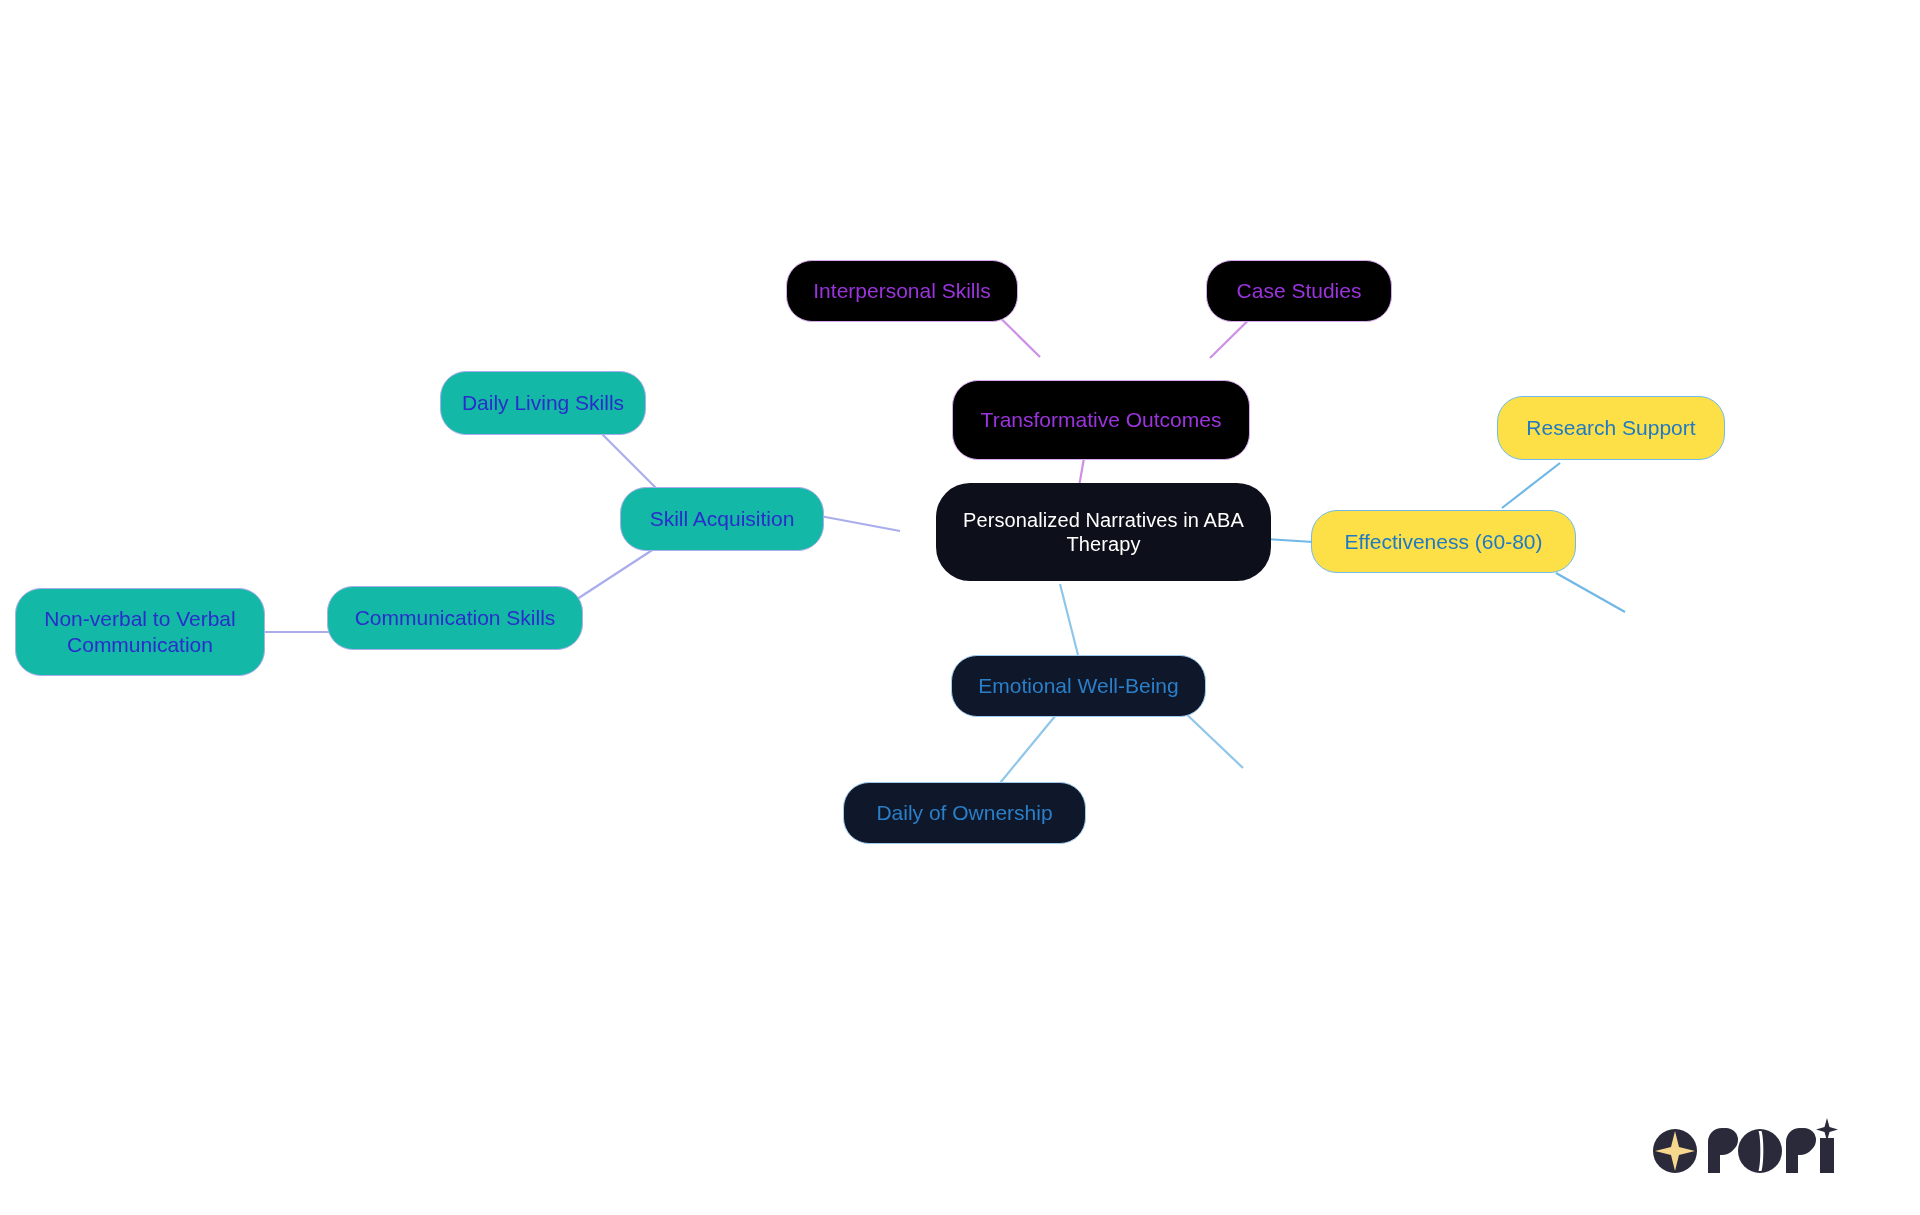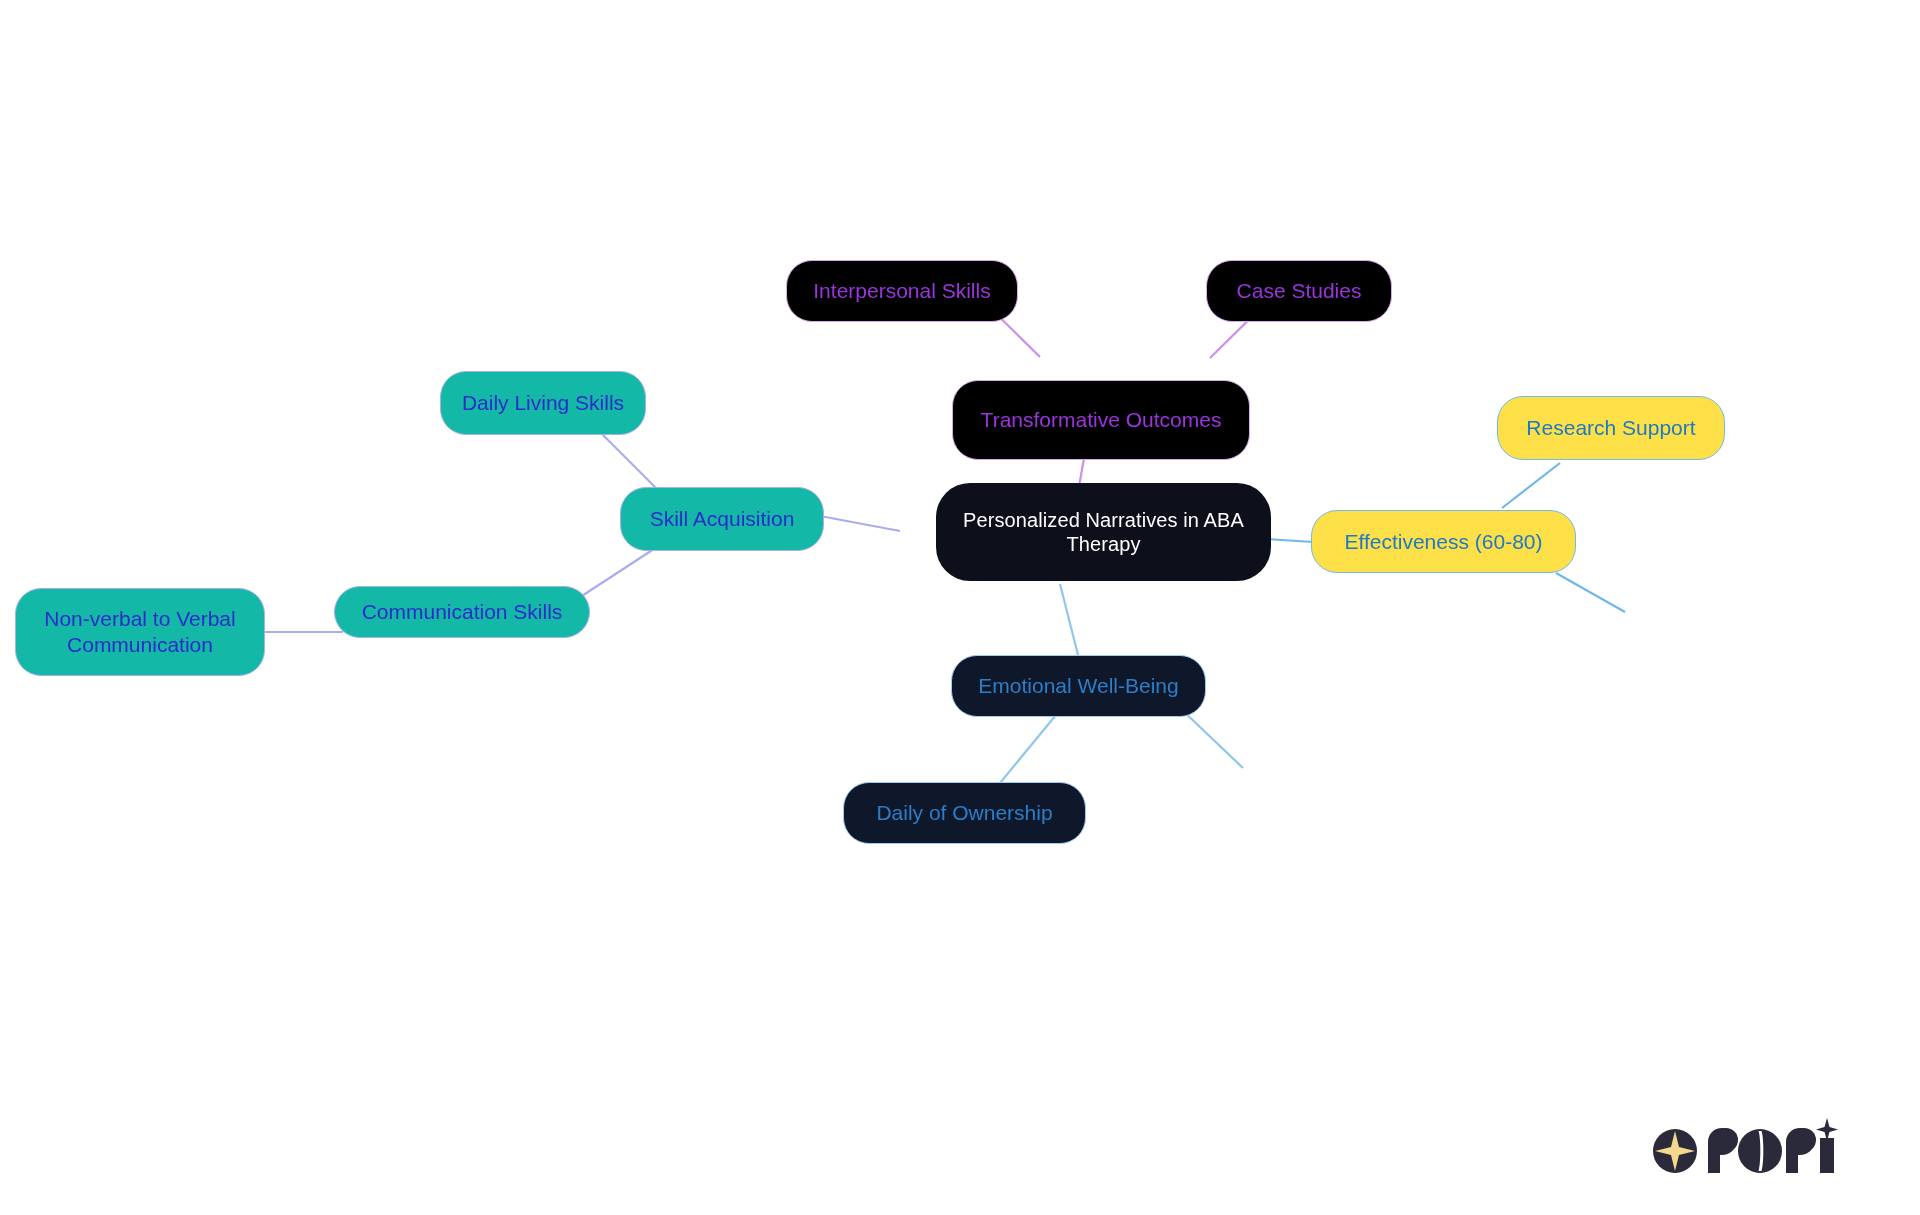--- a/index.html
+++ b/index.html
@@ -126,21 +126,21 @@
     <path d="M 1180 708 L 1243 768" stroke="#8fc6ea" stroke-width="2.2" fill="none"></path>
   </svg>
 
   <div class="node root" style="left:900px; top:483px; width:335px; height:98px;margin-left:36px;">Personalized Narratives in ABA
 Therapy</div>
 
   <div class="node lav" style="left:620px; top:487px; width:204px; height:64px;">Skill Acquisition</div>
 
   <div class="node lav" style="left:440px; top:371px; width:206px; height:64px;">Daily Living Skills</div>
 
-  <div class="node lav" style="left:334px; top:586px; width:256px; height:52px;">Communication Skills</div>
+  <div class="node lav" style="left:327px; top:586px; width:256px; height:64px;">Communication Skills</div>
 
   <div class="node lav" style="left:15px; top:588px; width:250px; height:88px;">Non-verbal to Verbal
 Communication</div>
 
   <div class="node lil" style="left:952px; top:350px; width:298px; height:80px;">Transformative Outcomes</div>
 
   <div class="node lil" style="left:786px; top:230px; width:232px; height:62px;">Interpersonal Skills</div>
 
   <div class="node lil" style="left:1206px; top:230px; width:186px; height:62px;">Case Studies</div>
 

